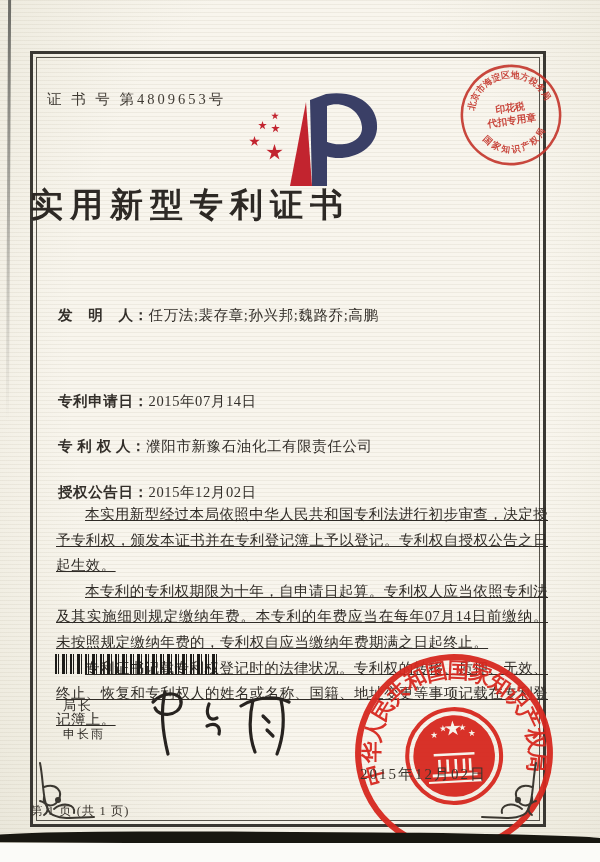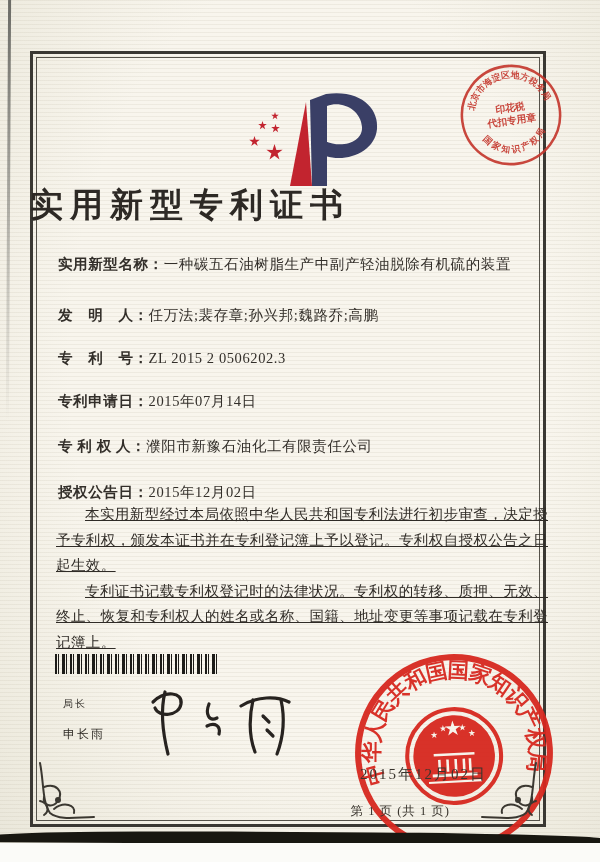--- a/index.html
+++ b/index.html
@@ -16,27 +16,27 @@
   .cert-number{position:absolute;left:47px;top:90px;font-size:14.5px;letter-spacing:3px;color:#3f3a33;}
   .title{position:absolute;left:30px;top:183px;width:516px;
     font-size:33px;font-weight:700;letter-spacing:7px;color:#2d2925;}
   .field{position:absolute;left:58px;font-size:14.5px;color:#332f2a;letter-spacing:0.6px;white-space:nowrap;}
   .field .lbl{font-weight:600;}
   .paras{position:absolute;left:56px;top:502px;width:492px;font-size:14.5px;
     line-height:25.6px;color:#302c27;text-align:justify;text-decoration:underline;}
   .paras p{margin:0;text-indent:2em;letter-spacing:0.4px;}
   .barcode{position:absolute;left:55px;top:654px;width:162px;height:20px;
     background:repeating-linear-gradient(90deg,#1c1b18 0 2px,rgba(0,0,0,0) 2px 3px,#1c1b18 3px 4px,rgba(0,0,0,0) 4px 7px,#1c1b18 7px 10px,rgba(0,0,0,0) 10px 11px,#1c1b18 11px 12px,rgba(0,0,0,0) 12px 15px);}
-  .signer-post{position:absolute;left:63px;top:697px;font-size:10px;color:#2f2b26;letter-spacing:2px;}
+  .signer-post{position:absolute;left:63px;top:697px;font-size:13px;color:#2f2b26;letter-spacing:2px;}
   .signer-name{position:absolute;left:63px;top:726px;font-size:12px;color:#2f2b26;letter-spacing:2px;}
   .signature{position:absolute;left:135px;top:678px;}
   .tax-stamp{position:absolute;left:457px;top:61px;transform:rotate(-8deg);opacity:.92;}
   .seal{position:absolute;left:352px;top:651px;opacity:.95;transform:rotate(-3deg);}
   .seal-date{position:absolute;left:360px;top:765px;font-size:15px;letter-spacing:2px;color:#3a352e;z-index:5;}
-  .footer-page{position:absolute;left:30px;top:803px;width:420px;text-align:right;
+  .footer-page{position:absolute;left:30px;top:803px;width:420px;text-align:left;
     font-size:12.5px;color:#3a352e;letter-spacing:1px;}
   .flourish{position:absolute;z-index:2;}
   .scan-edge-left{position:absolute;left:7px;top:0;width:3px;height:420px;
     background:linear-gradient(#6b6b66, rgba(107,107,102,0));transform:rotate(0.3deg);}
   .scan-band-bottom{position:absolute;left:-8px;top:832px;width:620px;height:12px;
     background:#181711;border-radius:45% 45% 0 0/7px;transform:rotate(0.35deg);}
   .scan-white-bottom{position:absolute;left:0;top:843px;width:600px;height:19px;background:#fbfbf8;}
   svg text{font-family:"Liberation Serif","DejaVu Serif",serif;}
 </style>
 </head>
@@ -68,20 +68,21 @@
   <svg class="flourish" style="left:476px;top:757px" width="66" height="66" viewBox="0 0 66 66">
     <g fill="none" stroke="#3b3831" stroke-width="2" stroke-linecap="round" transform="translate(66,0) scale(-1,1)">
       <path d="M6 6 C 10 26 8 44 16 56 C 26 64 44 60 60 60"></path>
       <path d="M10 30 C 22 26 30 34 24 44 C 18 52 8 48 10 40"></path>
       <path d="M20 52 C 30 44 42 48 40 56"></path>
       <path d="M6 44 C 14 46 16 54 10 58"></path>
     </g>
     <circle cx="42" cy="43" r="3" fill="#3b3831"></circle>
   </svg>
 
+  <div class="cert-number">证 书 号 第4809653号</div>
 
   <svg class="tax-stamp" width="108" height="108" viewBox="0 0 110 110">
     <defs>
       <path id="taxTop" d="M 17.6 48.4 A 38 38 0 0 1 92.4 48.4"></path>
       <path id="taxBot" d="M 20.6 71.1 A 38 38 0 0 0 89.4 71.1"></path>
     </defs>
     <circle cx="55" cy="55" r="50" fill="none" stroke="#c5392f" stroke-width="2.6"></circle>
     <text font-size="9" fill="#c5392f" font-weight="bold">
       <textPath href="#taxTop" startOffset="3" textLength="100">北京市海淀区地方税务局</textPath>
     </text>
@@ -99,41 +100,36 @@
       <use href="#star" x="43" y="26" width="8" height="8"></use>
       <use href="#star" x="30" y="35" width="9" height="9"></use>
       <use href="#star" x="43" y="38" width="9" height="9"></use>
       <use href="#star" x="21" y="50" width="11" height="11"></use>
       <use href="#star" x="38" y="58" width="17" height="17"></use>
     </g>
   </svg>
 
   <div class="title">实用新型专利证书</div>
 
-  <div class="field" style="top:255px">
-    <span class="lbl">实用新型名称：</span><span>一种碳五石油树脂生产中副产轻油脱除有机硫的装置</span>
-  </div>
   <div class="field" style="top:306px">
     <span class="lbl">发　明　人：</span><span>任万法;裴存章;孙兴邦;魏路乔;高鹏</span>
-  </div>
-  <div class="field" style="top:349px">
-    <span class="lbl">专　利　号：</span><span>ZL 2015 2 0506202.3</span>
   </div>
   <div class="field" style="top:392px">
     <span class="lbl">专利申请日：</span><span>2015年07月14日</span>
   </div>
   <div class="field" style="top:437px">
     <span class="lbl">专 利 权 人：</span><span>濮阳市新豫石油化工有限责任公司</span>
   </div>
   <div class="field" style="top:483px">
     <span class="lbl">授权公告日：</span><span>2015年12月02日</span>
   </div>
 
   <div class="paras">
     <p>本实用新型经过本局依照中华人民共和国专利法进行初步审查，决定授予专利权，颁发本证书并在专利登记簿上予以登记。专利权自授权公告之日起生效。</p>
+    <p>本专利的专利权期限为十年，自申请日起算。专利权人应当依照专利法及其实施细则规定缴纳年费。本专利的年费应当在每年07月14日前缴纳。未按照规定缴纳年费的，专利权自应当缴纳年费期满之日起终止。</p>
     <p>专利证书记载专利权登记时的法律状况。专利权的转移、质押、无效、终止、恢复和专利权人的姓名或名称、国籍、地址变更等事项记载在专利登记簿上。</p>
   </div>
 
   <div class="barcode"></div>
 
   <div class="signer-post">局长</div>
   <div class="signer-name">申长雨</div>
 
   <svg class="signature" width="170" height="82" viewBox="0 0 170 82">
     <g fill="none" stroke="#272320" stroke-width="3.2" stroke-linecap="round">

